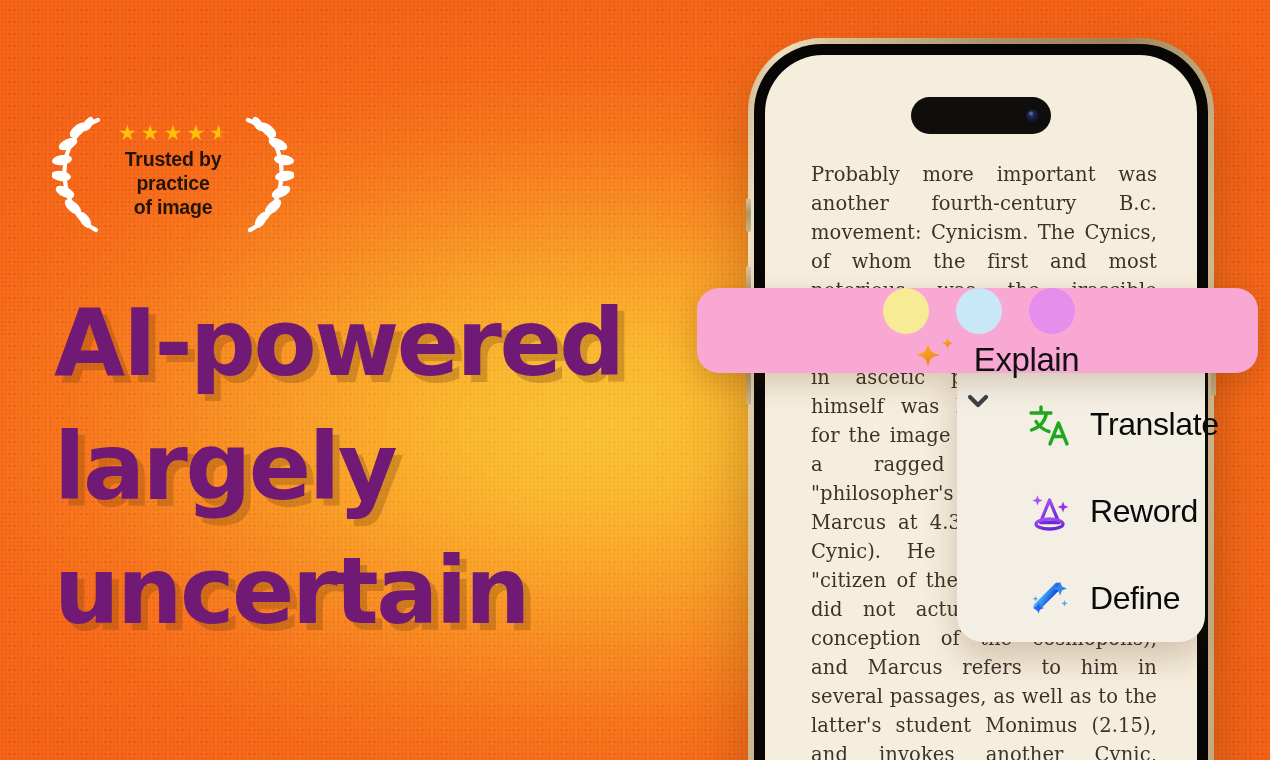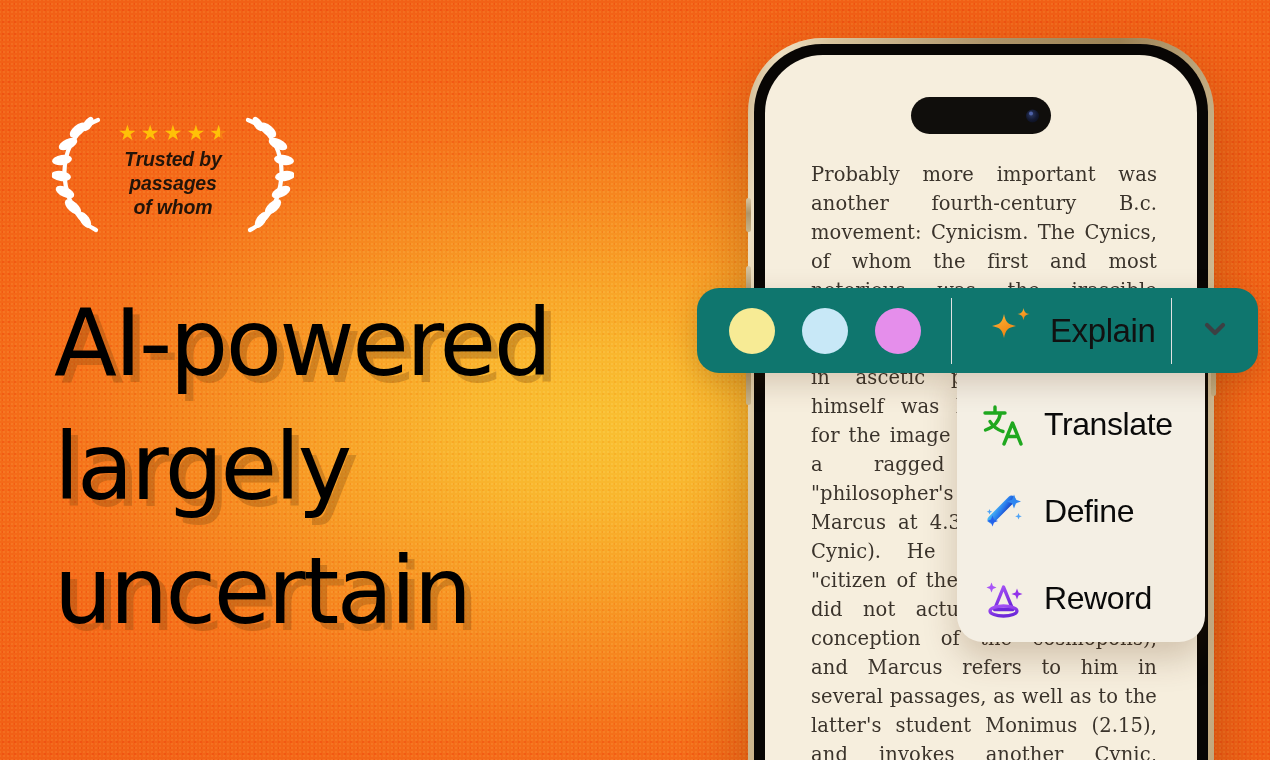--- a/index.html
+++ b/index.html
@@ -109,35 +109,34 @@
     left: 50%;
     transform: translateX(-50%);
     top: 33px;
     width: 160px;
     text-align: center;
     font-weight: bold;
     font-size: 19.5px;
     line-height: 24px;
     color: #231409;
     letter-spacing: -0.2px;
-    font-style: italic;
   }
 
   
   .headline {
     position: absolute;
     left: 54px;
     top: 282px;
     width: 660px;
     font-family: "DejaVu Sans", sans-serif;
-    font-weight: normal;
+    font-weight: bold;
     font-size: 92px;
     line-height: 124px;
     letter-spacing: -2.5px;
-    color: #000000;
+    color: #701a75;
     text-shadow: 7px 7px 0 rgba(110, 62, 12, 0.28);
   }
   .headline .line { display: block; white-space: nowrap; }
 
   
   .phone {
     position: absolute;
     left: 748px;
     top: 38px;
     width: 466px;
@@ -242,26 +241,27 @@
   .sel-handle.start { left: -9px;  top: -14px; }
   .sel-handle.end   { right: -9px; bottom: -14px; }
 
   
   .toolbar {
     position: absolute;
     left: 697px;
     top: 288px;
     width: 561px;
     height: 85px;
-    background: #0f766e;
+    background: #f9a8d4;
     border-radius: 22px;
     display: flex;
     align-items: center;
     box-shadow: 0 10px 30px rgba(80, 40, 5, .20);
     z-index: 20;
+    flex-direction: column;
   }
   .swatches {
     display: flex;
     align-items: center;
     gap: 27px;
     padding: 0 30px 0 32px;
     height: 100%;
   }
   .swatch {
     width: 46px;
@@ -305,20 +305,21 @@
     width: 248px;
     height: 277px;
     background: #F4EFE4;
     border-radius: 0 0 26px 26px;
     box-shadow: 0 16px 34px rgba(80, 40, 5, .22);
     z-index: 19;
     padding-top: 16px;
     display: flex;
     flex-direction: column;
     justify-content: space-around;
+    padding-left: 46px;
   }
   .menu-item {
     display: flex;
     align-items: center;
     gap: 17px;
     padding: 0 24px;
     height: 72px;
   }
   .menu-icon { width: 46px; height: 46px; flex: none; }
   .menu-label {
@@ -376,22 +377,22 @@
     <div class="badge-stars">
       <span class="star">★</span>
       <span class="star">★</span>
       <span class="star">★</span>
       <span class="star">★</span>
       <span class="star half">★</span>
     </div>
 
     <div class="badge-text">
       <div>Trusted by</div>
-      <div>passages</div>
-      <div>of whom</div>
+      <div>practice</div>
+      <div>of image</div>
     </div>
   </div>
 
   <h1 class="headline">
     <span class="line">AI-powered</span>
     <span class="line">largely</span>
     <span class="line">uncertain</span>
   </h1>
 
   <div class="phone">
@@ -421,20 +422,39 @@
 
     <div class="menu-item">
       <span class="menu-icon">
         <svg viewBox="0 0 46 46" fill="none">
           <path d="M4 11h20M14 5v6M19.5 11c-1.5 9-7.5 14.5-15 17" stroke="#1FA81F" stroke-width="3.4" stroke-linecap="round" stroke-linejoin="round"></path>
           <path d="M9 19.5c3 5 8 8.5 13 10" stroke="#1FA81F" stroke-width="3.4" stroke-linecap="round" stroke-linejoin="round"></path>
           <path d="M23 42l8.5-21L40 42M26.6 34.5h9.8" stroke="#1FA81F" stroke-width="3.4" stroke-linecap="round" stroke-linejoin="round"></path>
         </svg>
       </span>
       <span class="menu-label">Translate</span>
+    </div>
+
+    <div class="menu-item">
+      <span class="menu-icon">
+        <svg viewBox="0 0 46 46" fill="none">
+          <defs>
+            <linearGradient id="hatGrad" x1="0" y1="0" x2="0.4" y2="1">
+              <stop offset="0%" stop-color="#A855F7"></stop>
+              <stop offset="55%" stop-color="#8B3CE8"></stop>
+              <stop offset="100%" stop-color="#6D28D9"></stop>
+            </linearGradient>
+          </defs>
+          <path d="M22.5 11c3 7 6.5 16 9.5 22.5H13.5C16 27 20 17.5 22.5 11z" stroke="url(#hatGrad)" stroke-width="3.3" stroke-linejoin="round" fill="none"></path>
+          <ellipse cx="22.5" cy="35" rx="13.5" ry="5" stroke="url(#hatGrad)" stroke-width="3.3" fill="none"></ellipse>
+          <path d="M10.5 6.5l1.4 3.6 3.6 1.4-3.6 1.4-1.4 3.6-1.4-3.6L5.5 11.5l3.6-1.4z" fill="#A855F7"></path>
+          <path d="M36 12.5l1.5 4 4 1.5-4 1.5-1.5 4-1.5-4-4-1.5 4-1.5z" fill="#9333EA"></path>
+        </svg>
+      </span>
+      <span class="menu-label">Reword</span>
     </div>
 
     <div class="menu-item">
       <span class="menu-icon">
         <svg viewBox="0 0 46 46" fill="none">
           <defs>
             <linearGradient id="wandGrad" x1="0" y1="0" x2="1" y2="1">
               <stop offset="0%" stop-color="#4FC3F7"></stop>
               <stop offset="55%" stop-color="#2878EB"></stop>
               <stop offset="100%" stop-color="#1230B8"></stop>
@@ -443,39 +463,20 @@
           <rect x="5" y="30.5" width="36" height="7.8" rx="3.9" transform="rotate(-45 5 30.5)" fill="url(#wandGrad)"></rect>
           <path d="M33 5.5l1.9 5.1 5.1 1.9-5.1 1.9-1.9 5.1-1.9-5.1-5.1-1.9 5.1-1.9z" fill="#2F86F0"></path>
           <path d="M11.5 26.5l1.5 4 4 1.5-4 1.5-1.5 4-1.5-4-4-1.5 4-1.5z" fill="#2463EB"></path>
           <path d="M37.5 24l.9 2.4 2.4.9-2.4.9-.9 2.4-.9-2.4-2.4-.9 2.4-.9z" fill="#4FA3F5"></path>
           <path d="M8.5 20l.8 2 2 .8-2 .8-.8 2-.8-2-2-.8 2-.8z" fill="#4FA3F5"></path>
         </svg>
       </span>
       <span class="menu-label">Define</span>
     </div>
 
-    <div class="menu-item">
-      <span class="menu-icon">
-        <svg viewBox="0 0 46 46" fill="none">
-          <defs>
-            <linearGradient id="hatGrad" x1="0" y1="0" x2="0.4" y2="1">
-              <stop offset="0%" stop-color="#A855F7"></stop>
-              <stop offset="55%" stop-color="#8B3CE8"></stop>
-              <stop offset="100%" stop-color="#6D28D9"></stop>
-            </linearGradient>
-          </defs>
-          <path d="M22.5 11c3 7 6.5 16 9.5 22.5H13.5C16 27 20 17.5 22.5 11z" stroke="url(#hatGrad)" stroke-width="3.3" stroke-linejoin="round" fill="none"></path>
-          <ellipse cx="22.5" cy="35" rx="13.5" ry="5" stroke="url(#hatGrad)" stroke-width="3.3" fill="none"></ellipse>
-          <path d="M10.5 6.5l1.4 3.6 3.6 1.4-3.6 1.4-1.4 3.6-1.4-3.6L5.5 11.5l3.6-1.4z" fill="#A855F7"></path>
-          <path d="M36 12.5l1.5 4 4 1.5-4 1.5-1.5 4-1.5-4-4-1.5 4-1.5z" fill="#9333EA"></path>
-        </svg>
-      </span>
-      <span class="menu-label">Reword</span>
-    </div>
-
   </div>
 
   <div class="toolbar">
 
     <div class="swatches">
       <span class="swatch" style="background:#F7EB95"></span>
       <span class="swatch" style="background:#C8E8F7"></span>
       <span class="swatch" style="background:#E58EEB"></span>
     </div>
 

